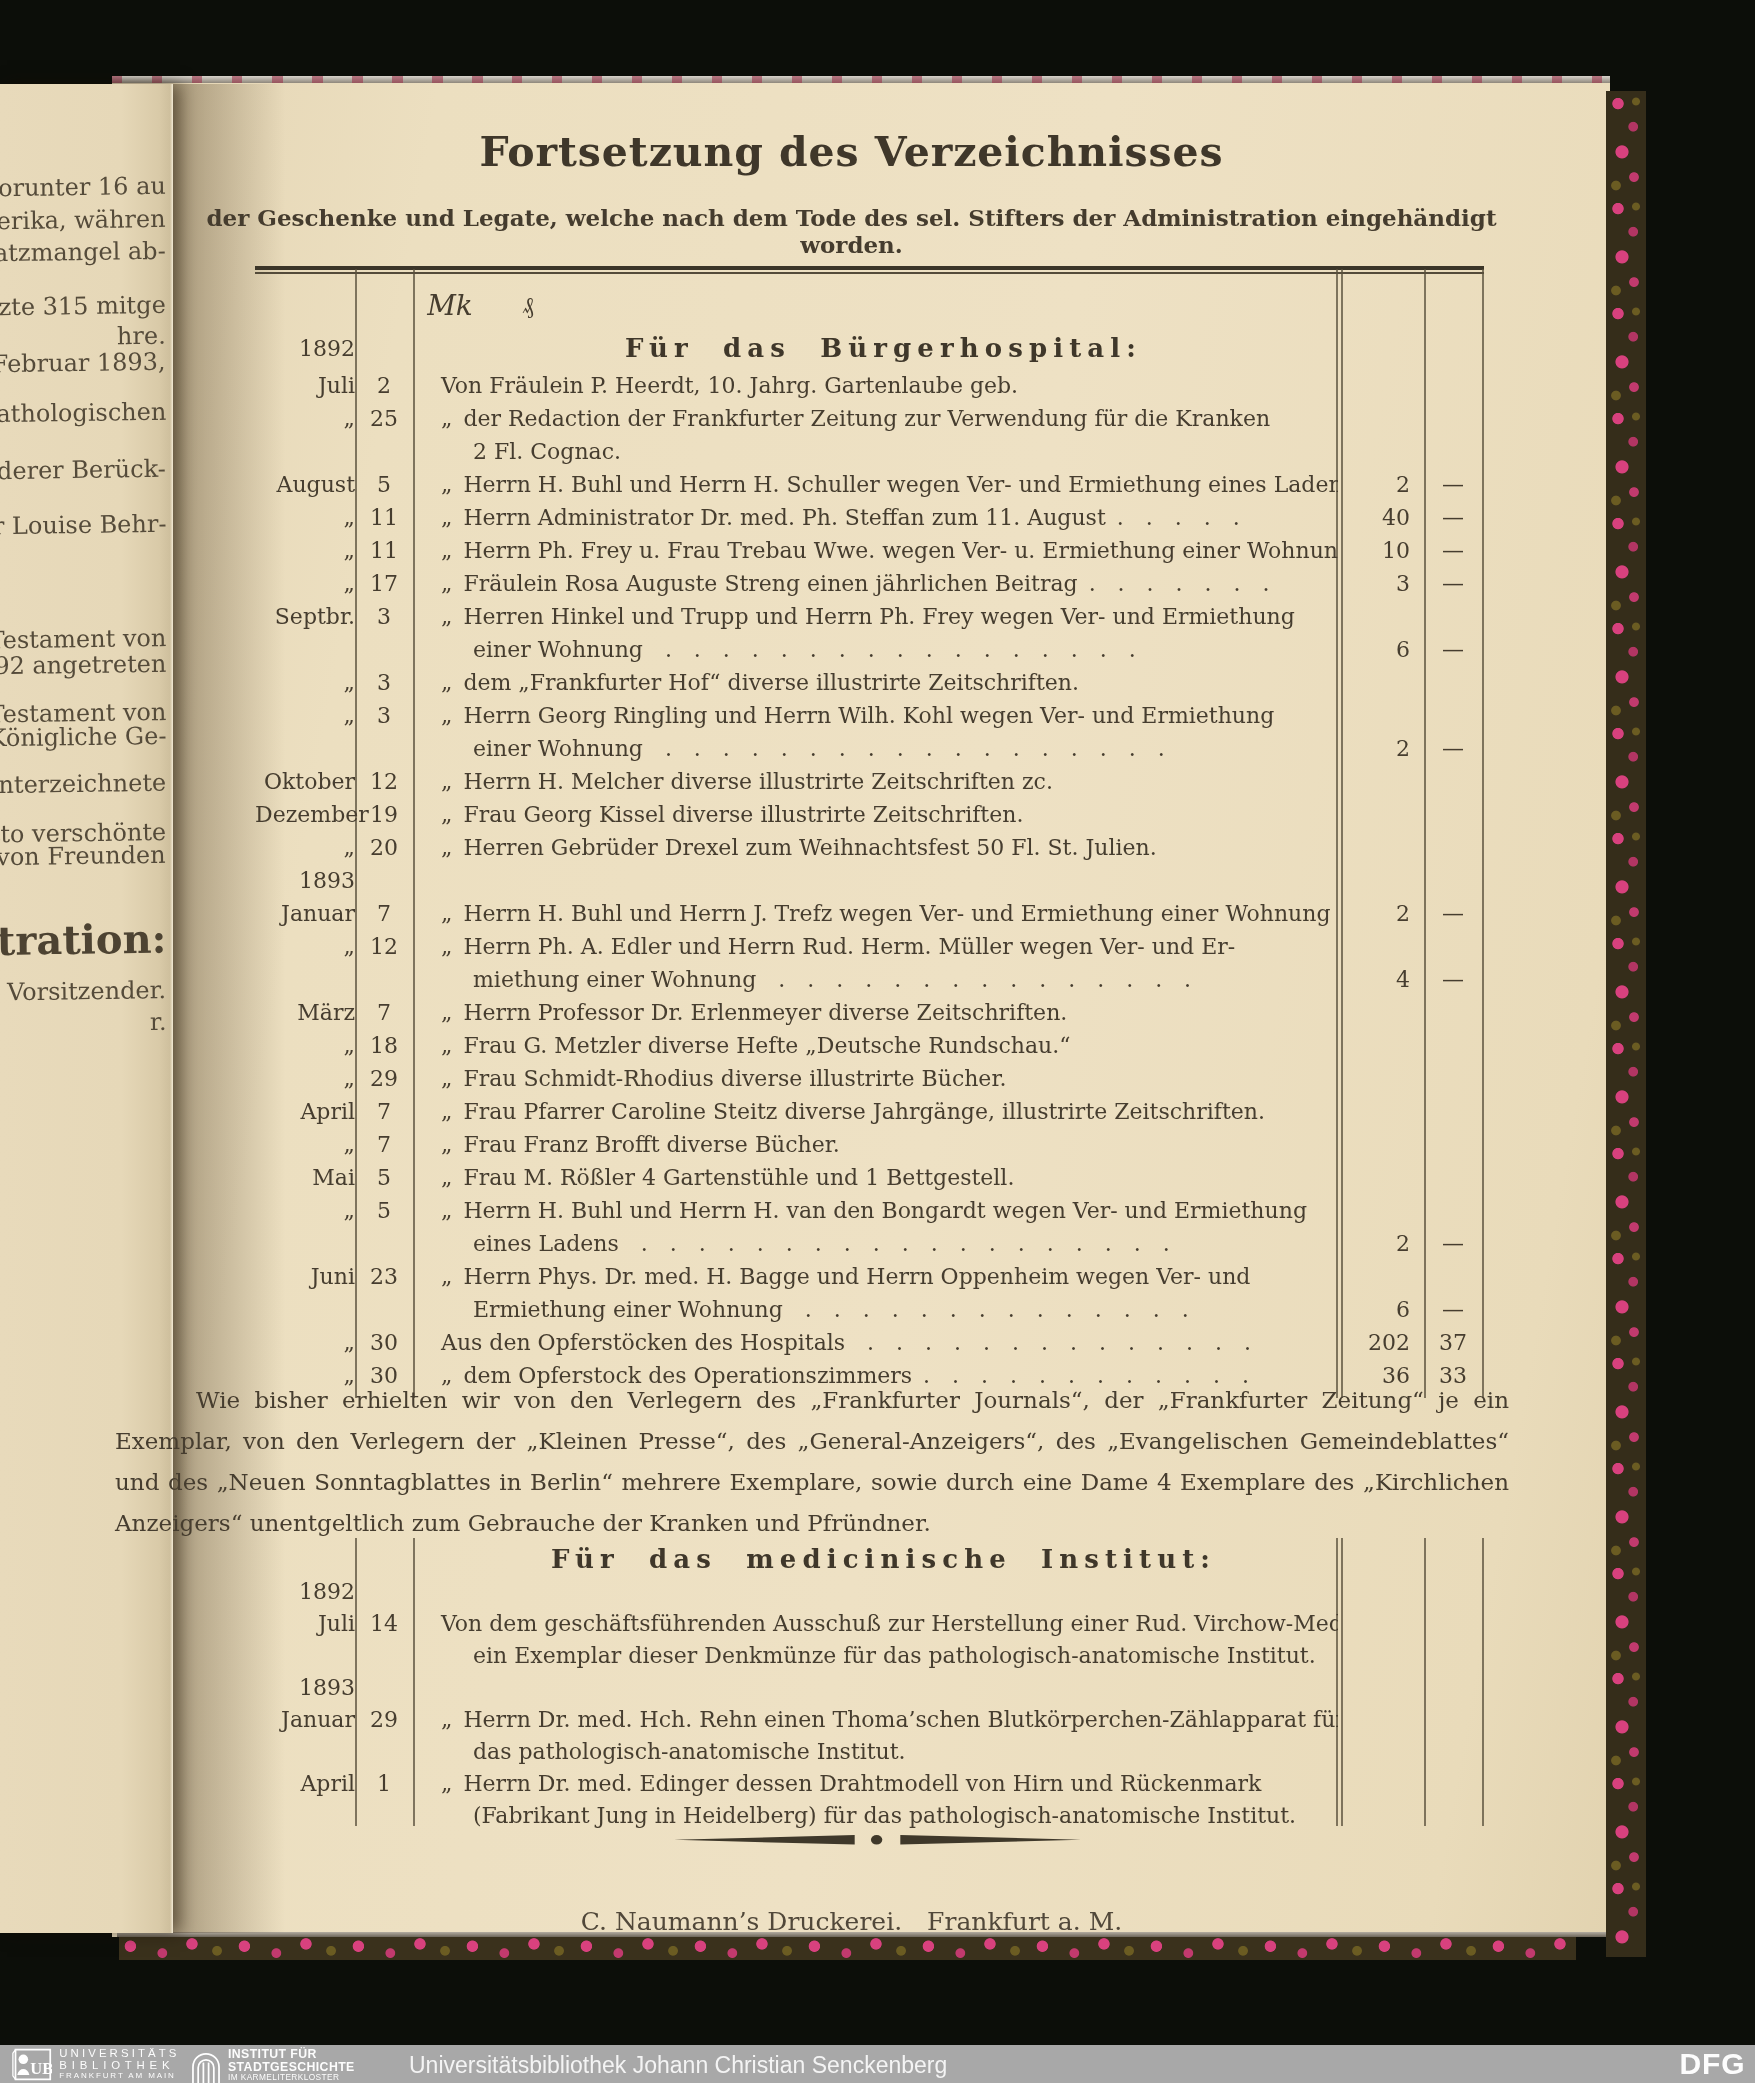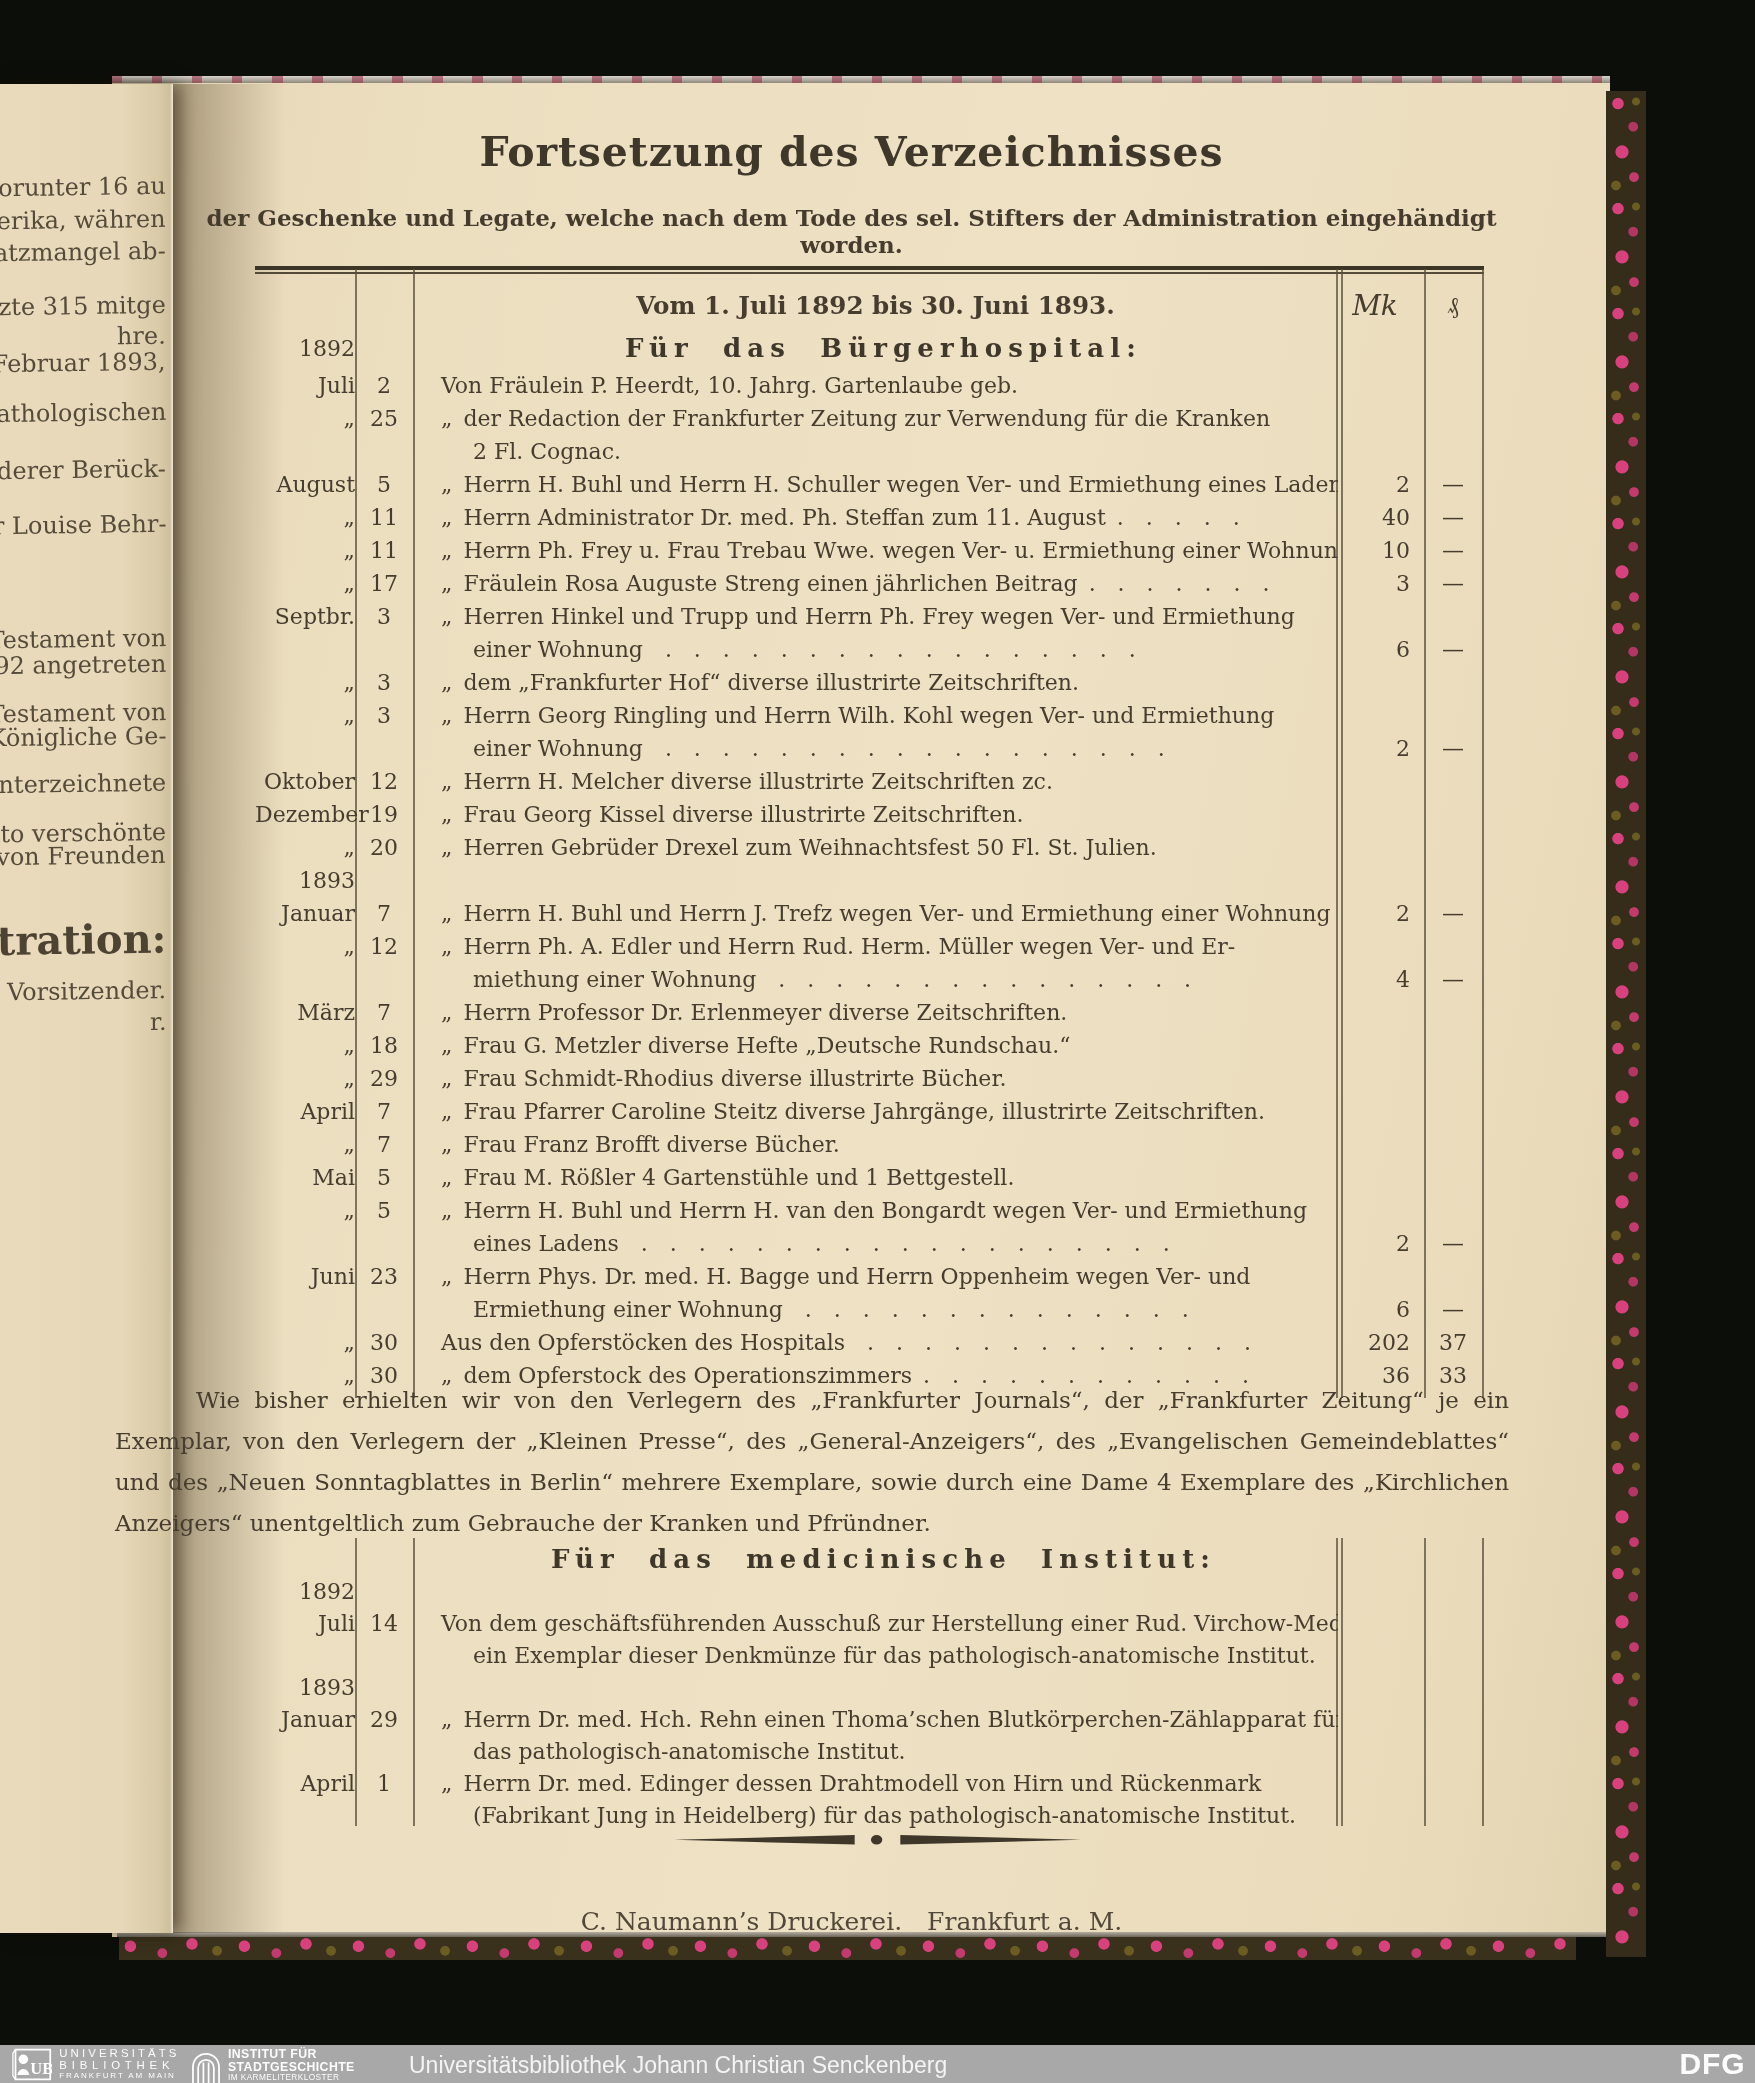--- a/index.html
+++ b/index.html
@@ -180,21 +180,20 @@
 <div class="vline" style="left:413px;top:1538px;height:288px;"></div>
 <div class="vline" style="left:1336px;top:1538px;height:288px;"></div>
 <div class="vline" style="left:1341px;top:1538px;height:288px;"></div>
 <div class="vline" style="left:1424px;top:1538px;height:288px;"></div>
 <div class="vline" style="left:1482px;top:1538px;height:288px;"></div>
 
 <div class="rows" id="rows1">
   <div class="r rperiod">
     <span class="c-month"></span>
     <span class="c-day"></span>
-    <span class="c-text">Vom 1. Juli 1892 bis 30. Juni 1893.</span>
     <span class="c-mk">Mk</span>
     <span class="c-pf">₰</span>
   </div>
   <div class="r rhead">
     <span class="c-month year">1892</span>
     <span class="c-day"></span>
     <span class="c-text"><span class="sec-head">Für das Bürgerhospital:</span></span>
     <span class="c-mk"></span>
     <span class="c-pf"></span>
   </div>

